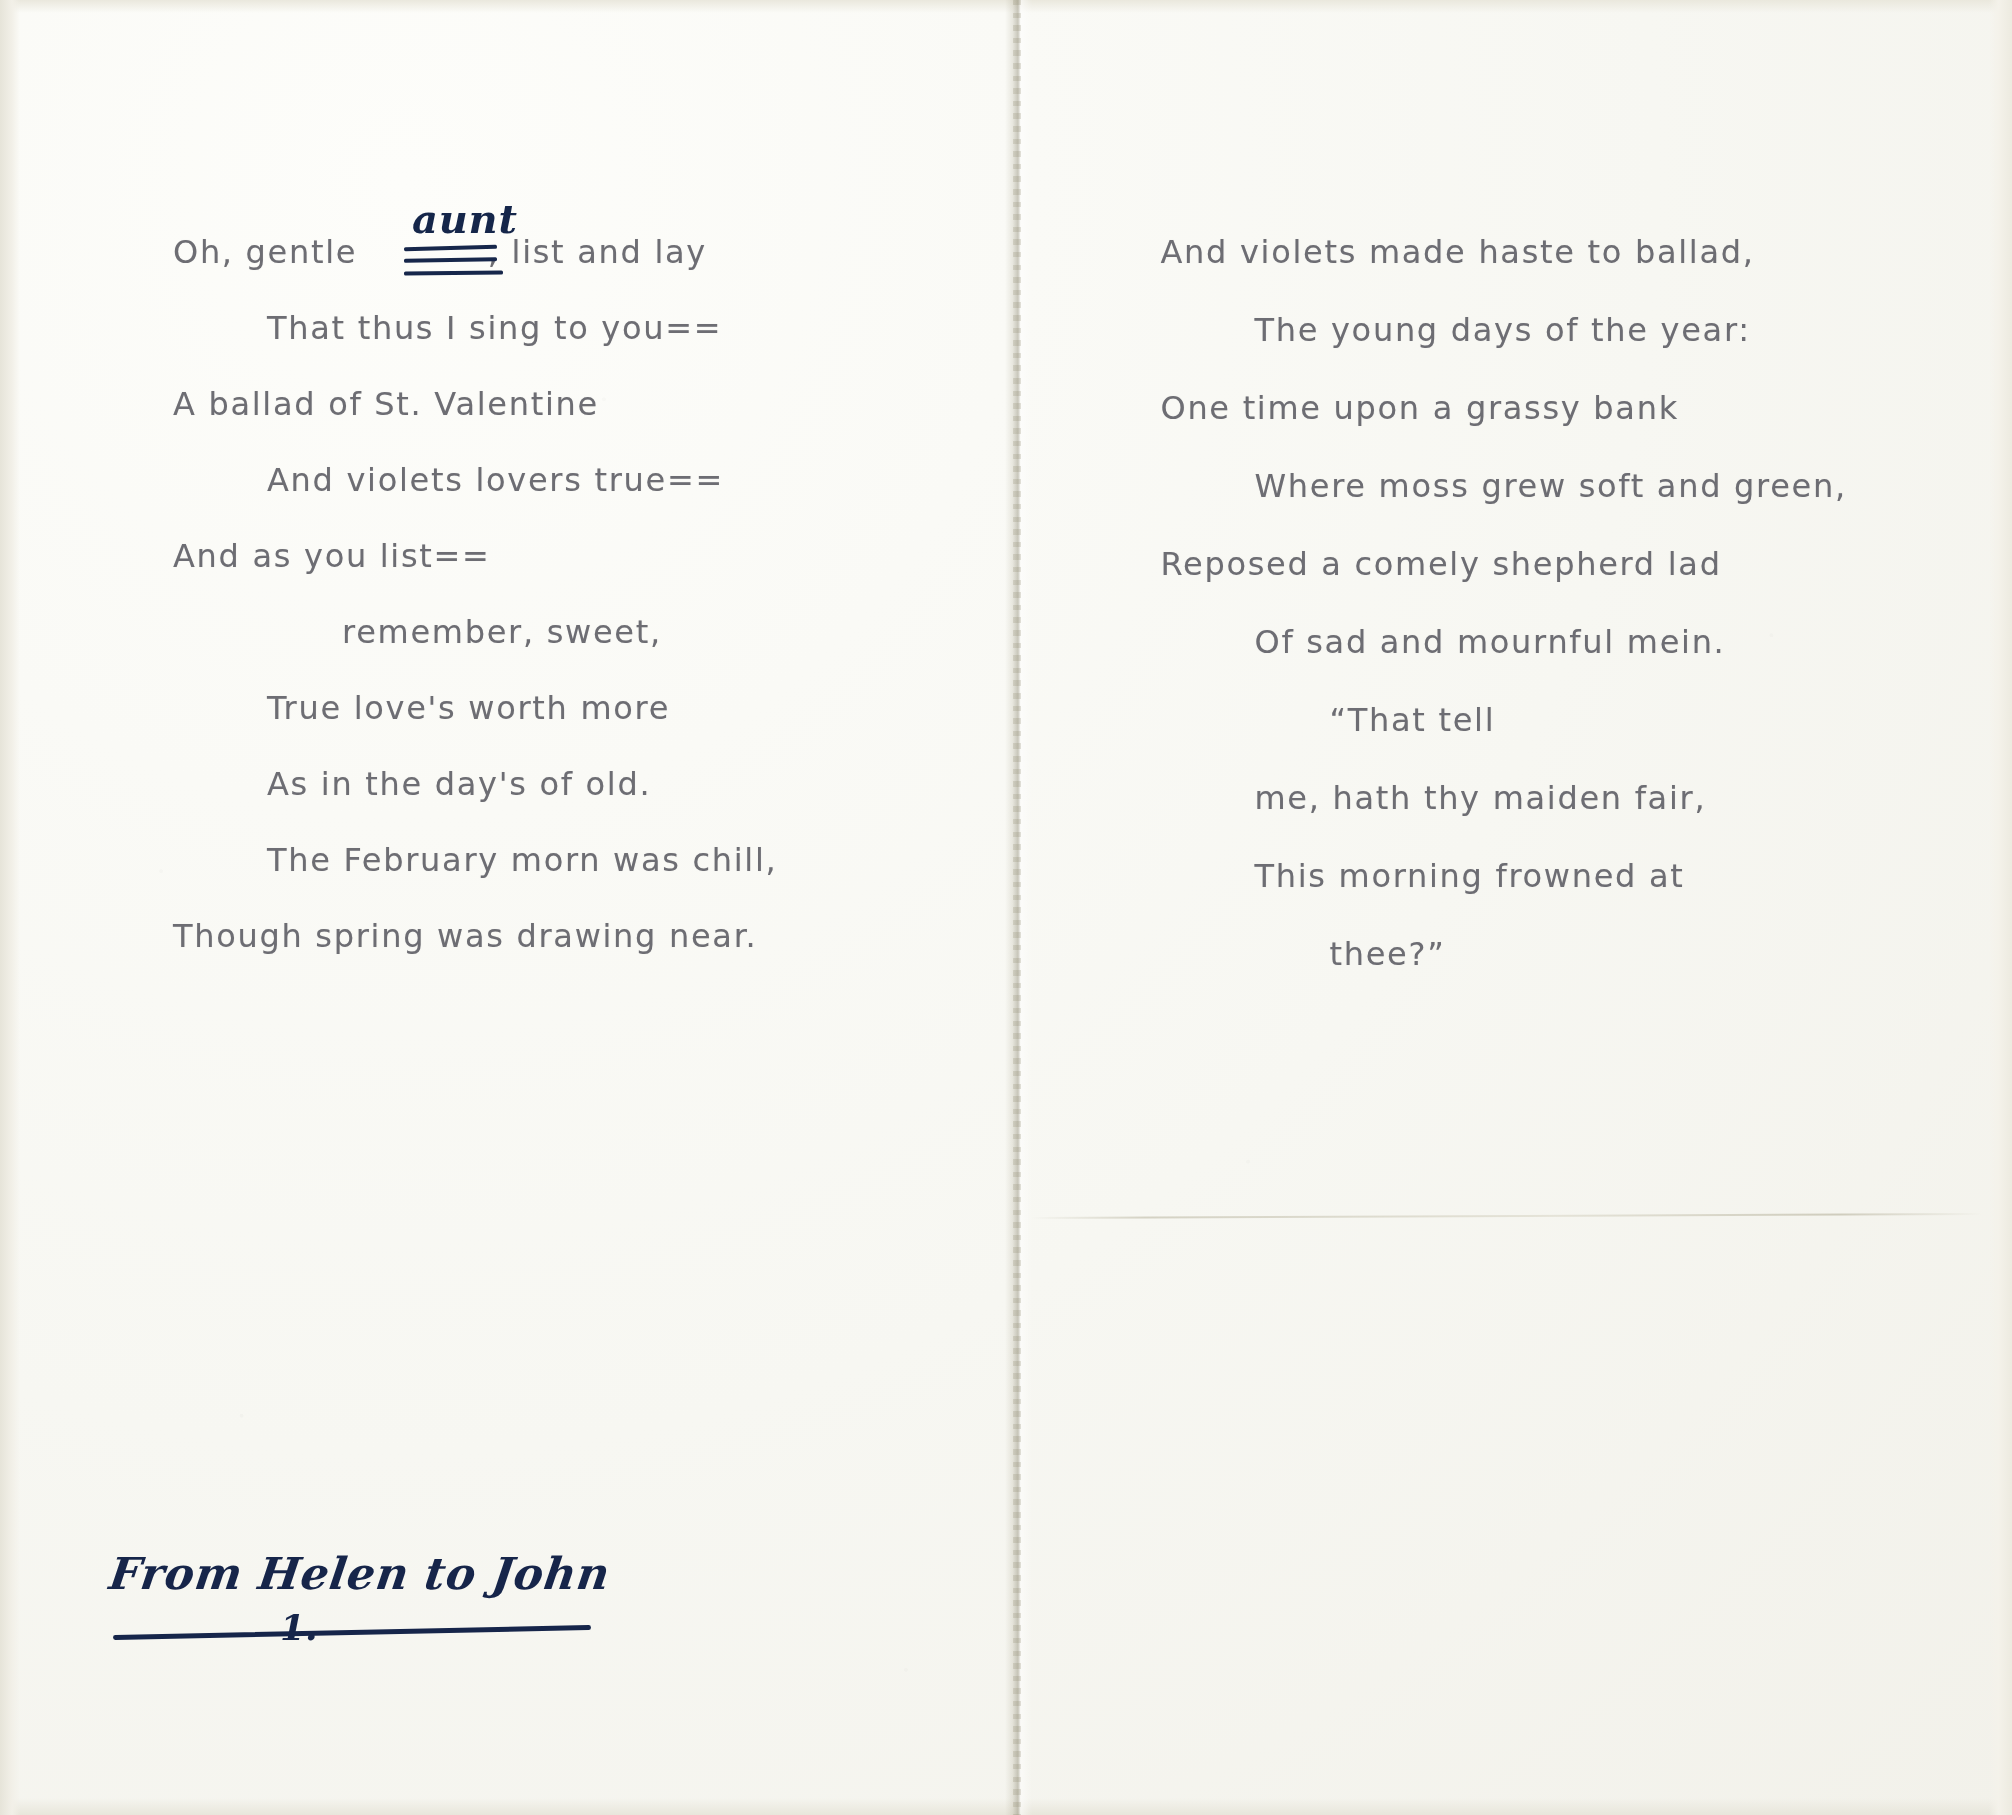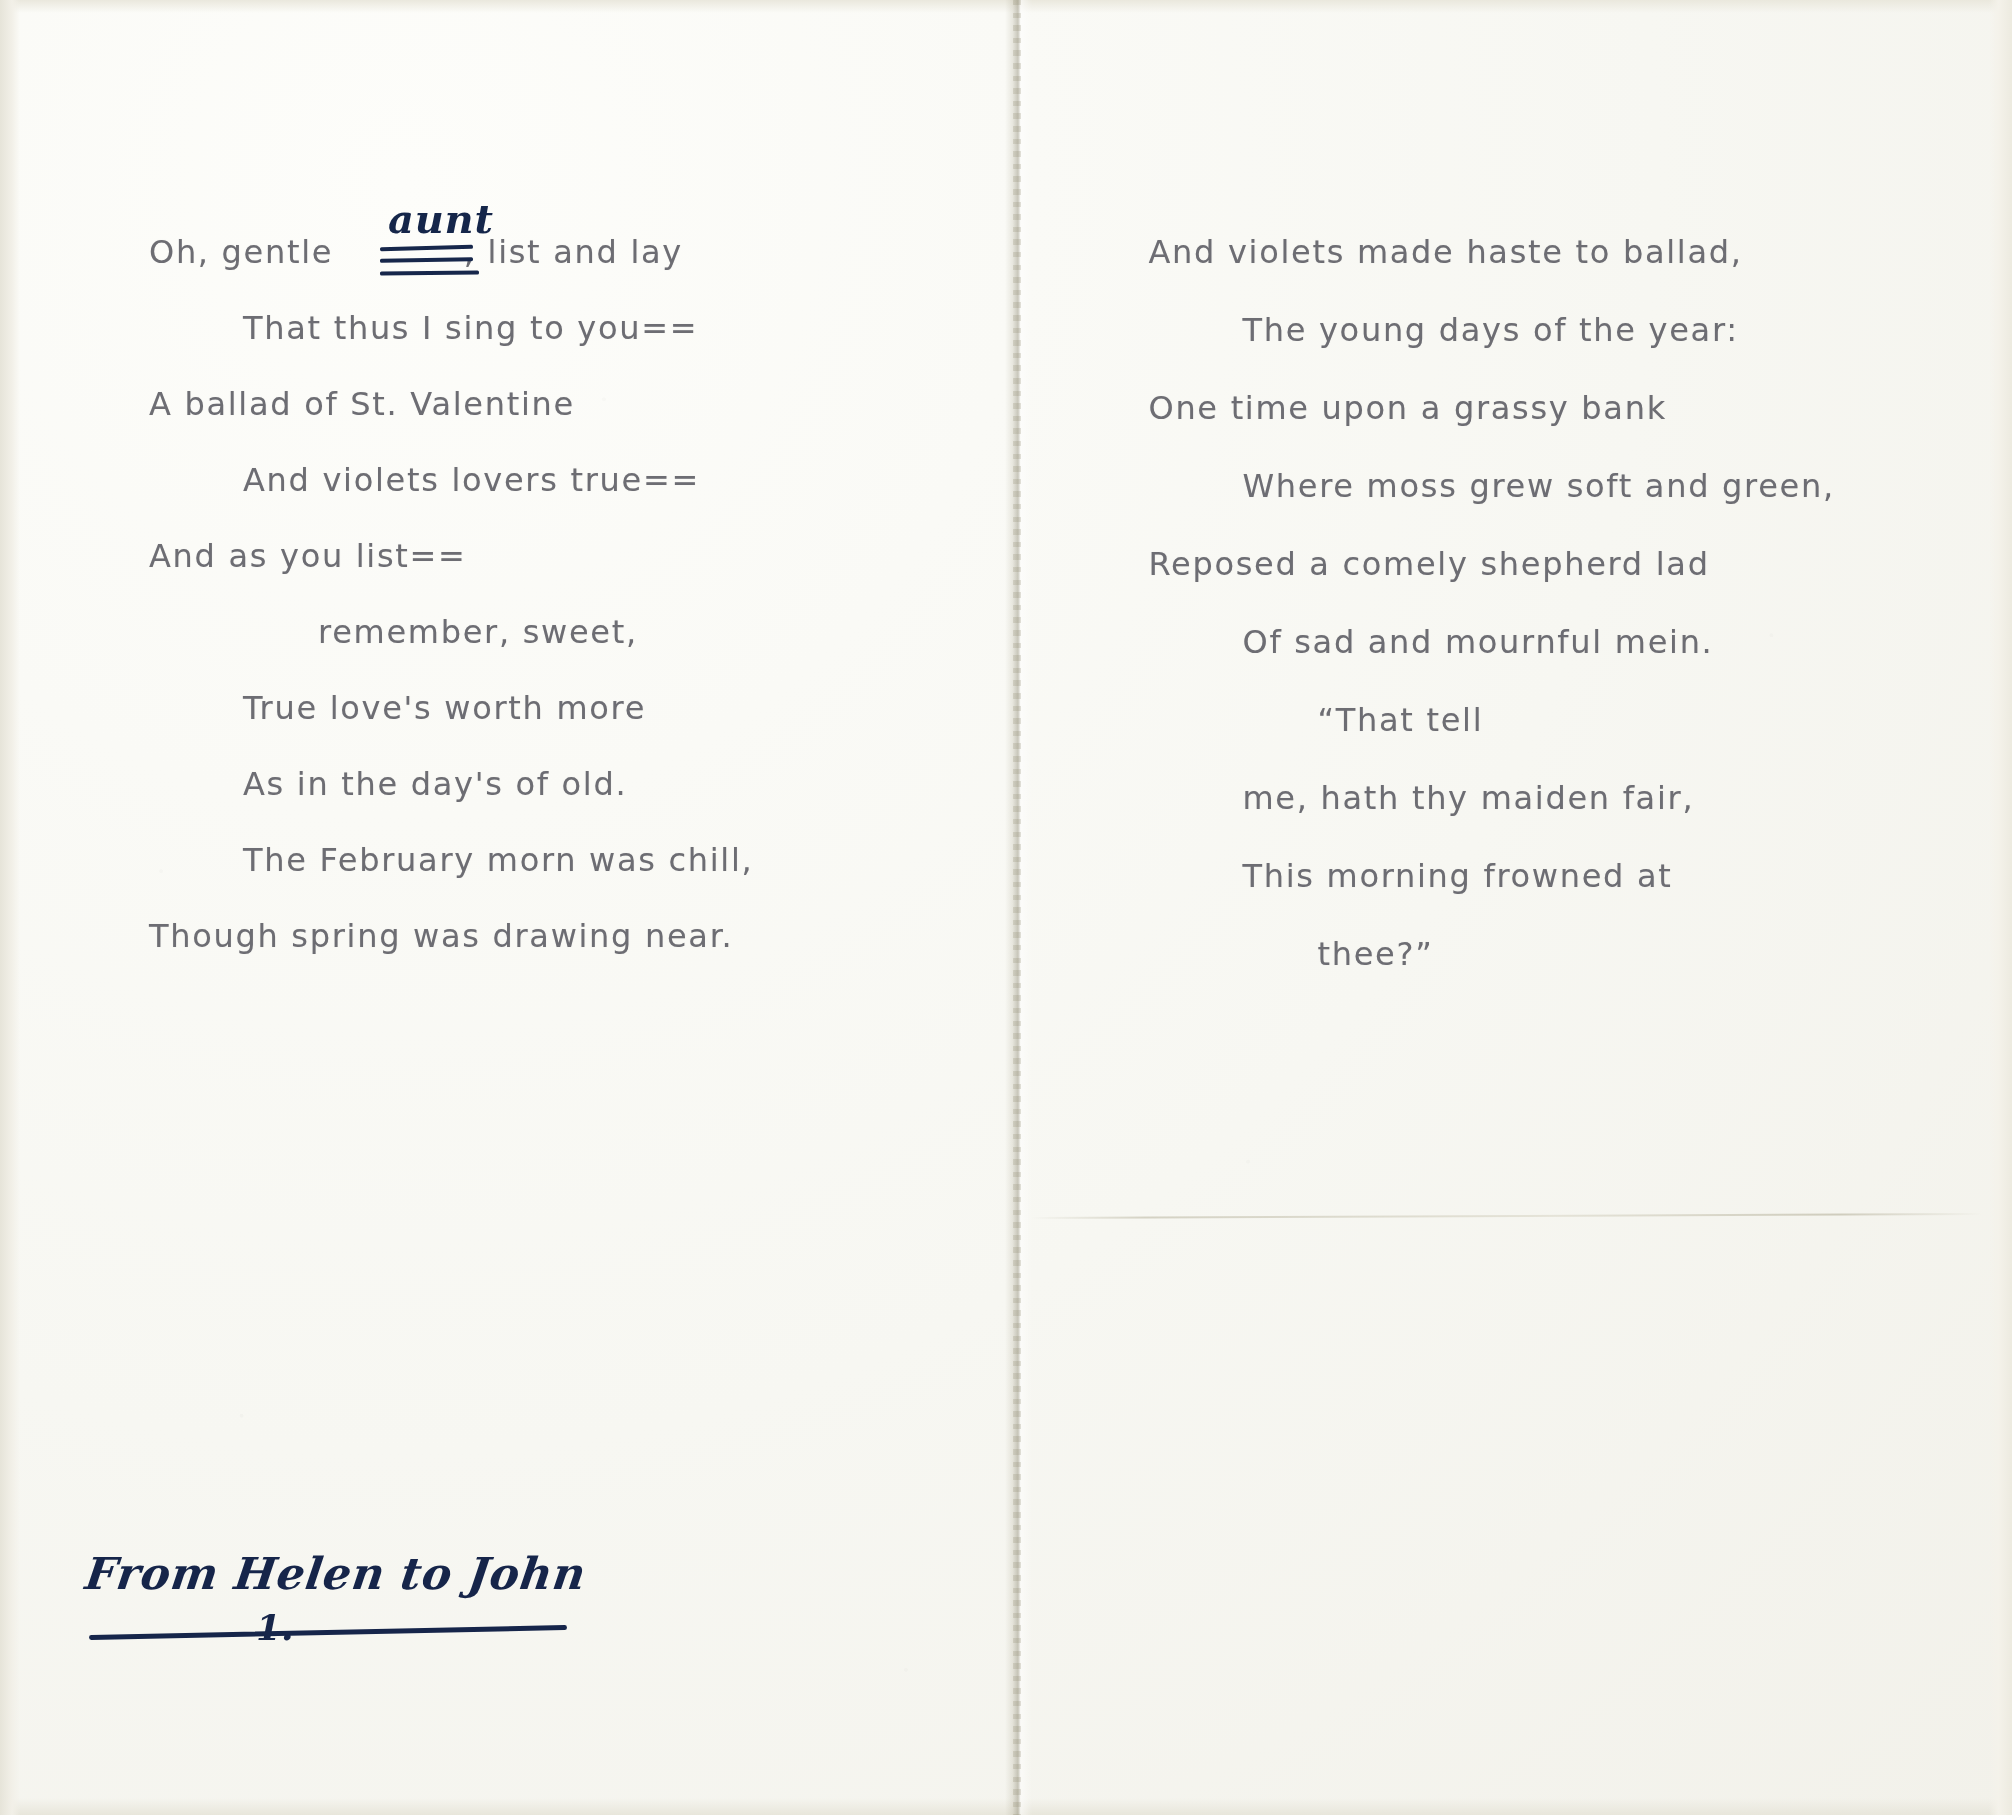--- a/index.html
+++ b/index.html
@@ -109,20 +109,21 @@
       rgba(170,165,140,0.50) 85%,
       rgba(170,165,140,0.0) 100%);
     transform: rotate(-0.25deg);
   }
 
   
   .columns {
     position: absolute;
     inset: 0;
     display: flex;
+    padding-left: 24px;
   }
   .leaf {
     position: relative;
     flex: 1 1 0;
   }
 
   .poem {
     position: absolute;
     top: 236px;
     left: 0;

